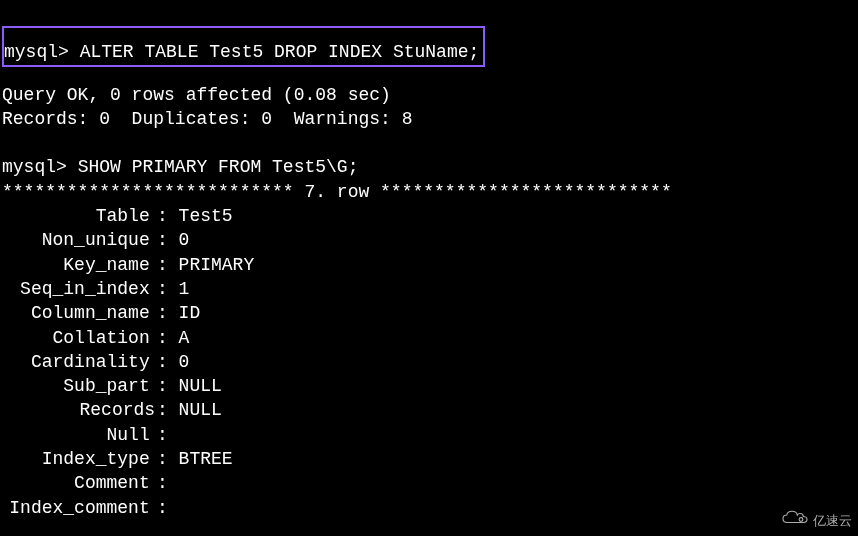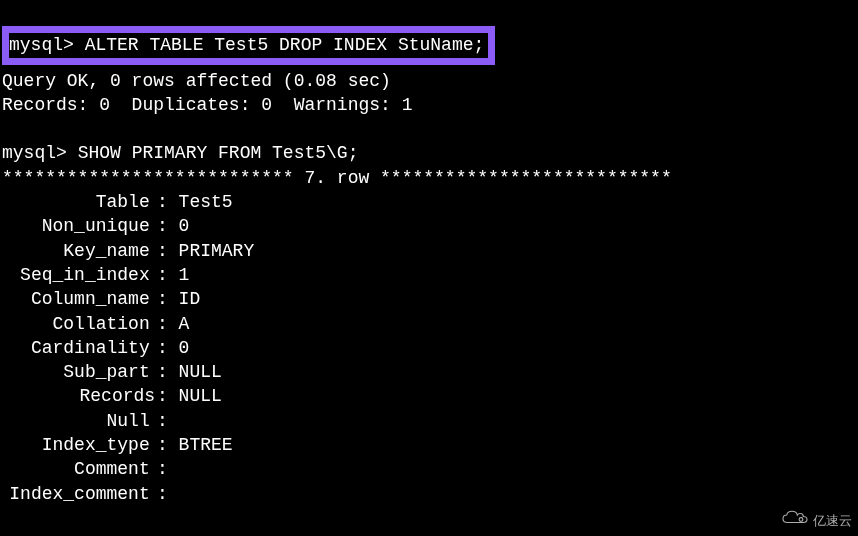--- a/index.html
+++ b/index.html
@@ -16,24 +16,24 @@
       width: 858px;
       height: 536px;
       overflow: hidden;
       position: relative;
       padding: 2px;
     }
     .terminal {
       white-space: pre;
     }
     .highlighted-line {
-      border: 7px solid #8b5cf6;
+      border: 2px solid #8b5cf6;
       display: inline-block;
-      padding: 0 4px 0 0;
-      margin-bottom: 4px;
+      padding: 12px 4px 0 0;
+      margin-bottom: 16px;
     }
     .label {
       display: inline-block;
       width: 155px;
       text-align: center;
     }
     .watermark {
       position: absolute;
       bottom: 4px;
       right: 6px;
@@ -49,21 +49,21 @@
       width: 30px;
       height: 18px;
     }
   </style>
 </head>
 <body>
 
 <div class="terminal">
 <span class="highlighted-line"><span>mysql&gt;</span> <span>ALTER TABLE Test5 DROP INDEX StuName;</span></span>
 <span>Query OK, 0 rows affected (0.08 sec)</span>
-<span>Records: 0  Duplicates: 0  Warnings: 1</span>
+<span>Records: 0  Duplicates: 0  Warnings: 8</span>
 
 <span>mysql&gt;</span> <span>SHOW PRIMARY FROM Test5\G;</span>
 <span>*************************** 7. row ***************************</span>
 <div><span class="label">        Table</span>: <span>Test5</span>
 <span class="label">   Non_unique</span>: <span>0</span>
 <span class="label">     Key_name</span>: <span>PRIMARY</span>
 <span class="label"> Seq_in_index</span>: <span>1</span>
 <span class="label">  Column_name</span>: <span>ID</span>
 <span class="label">    Collation</span>: <span>A</span>
 <span class="label">  Cardinality</span>: <span>0</span>

